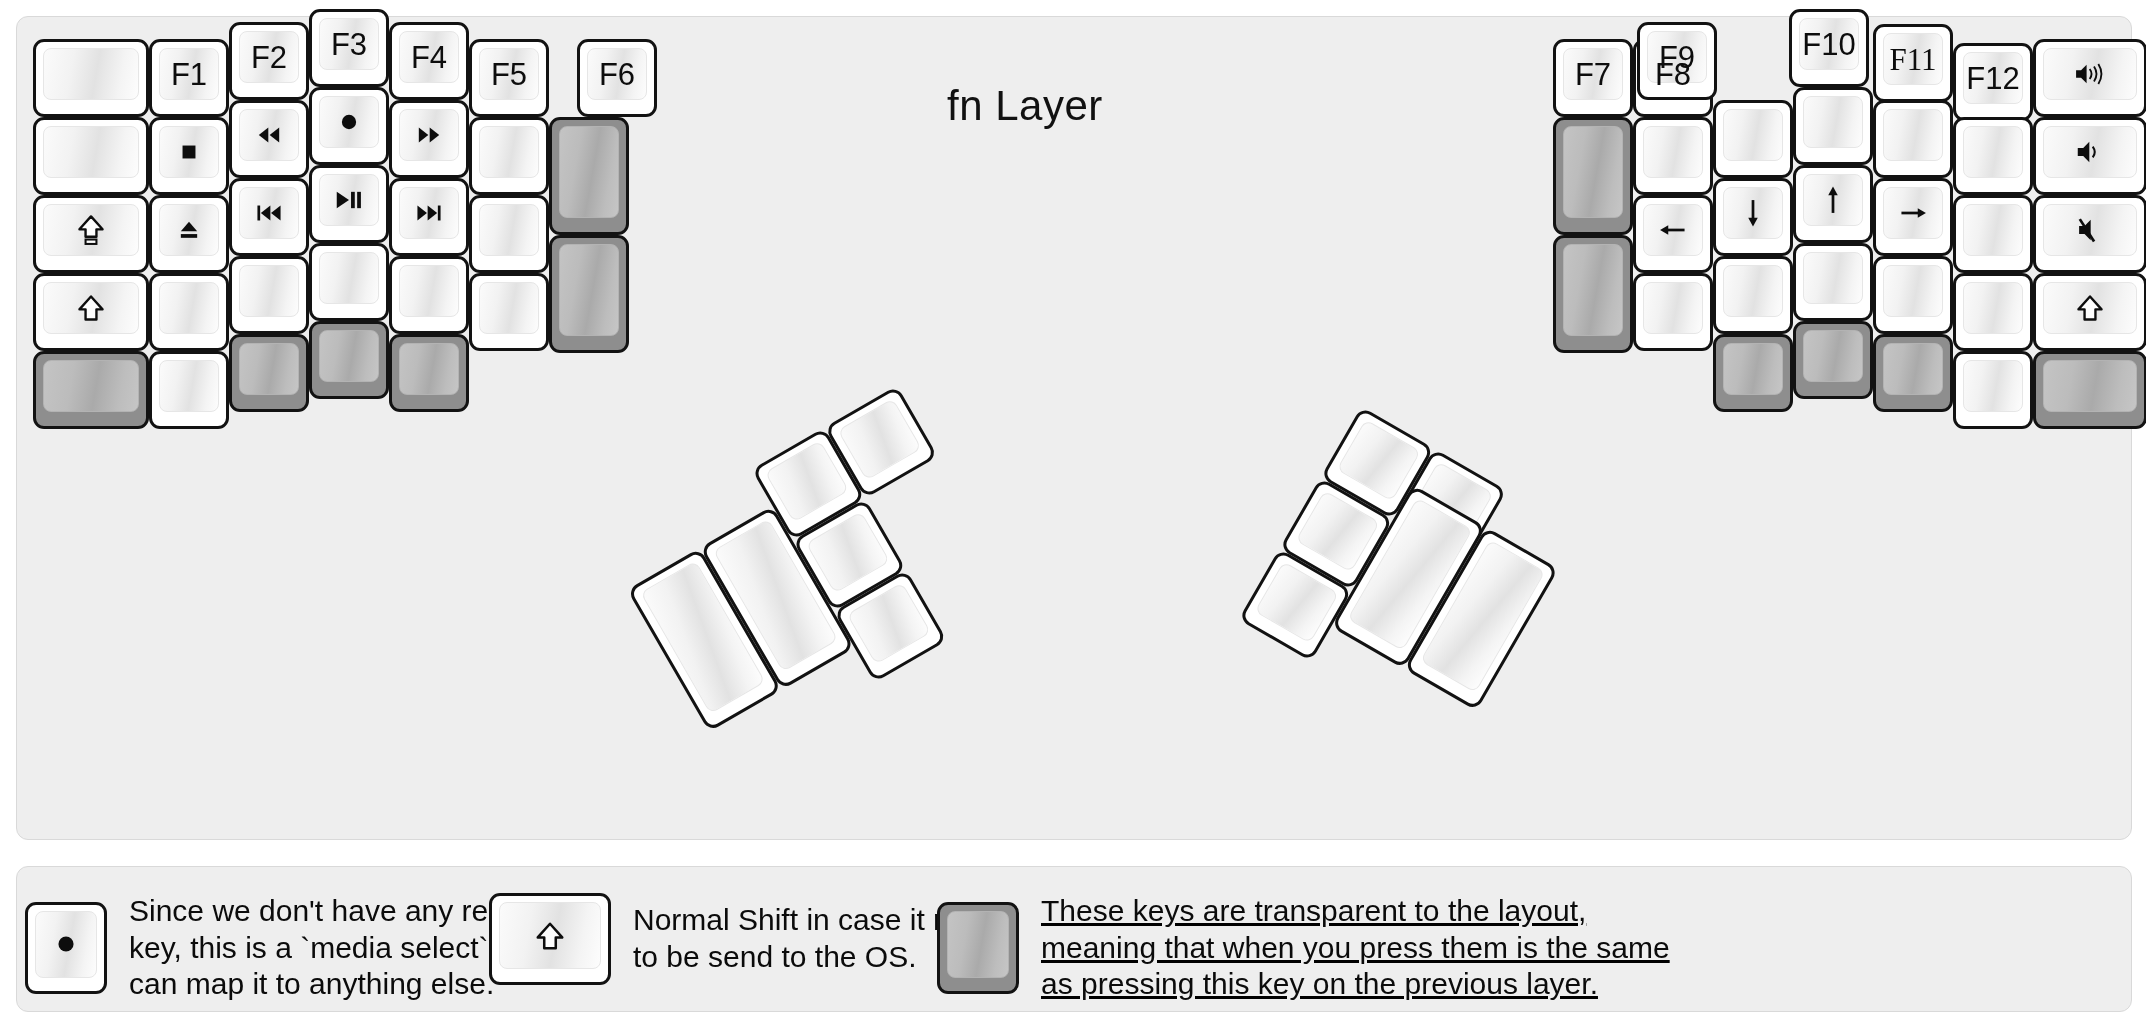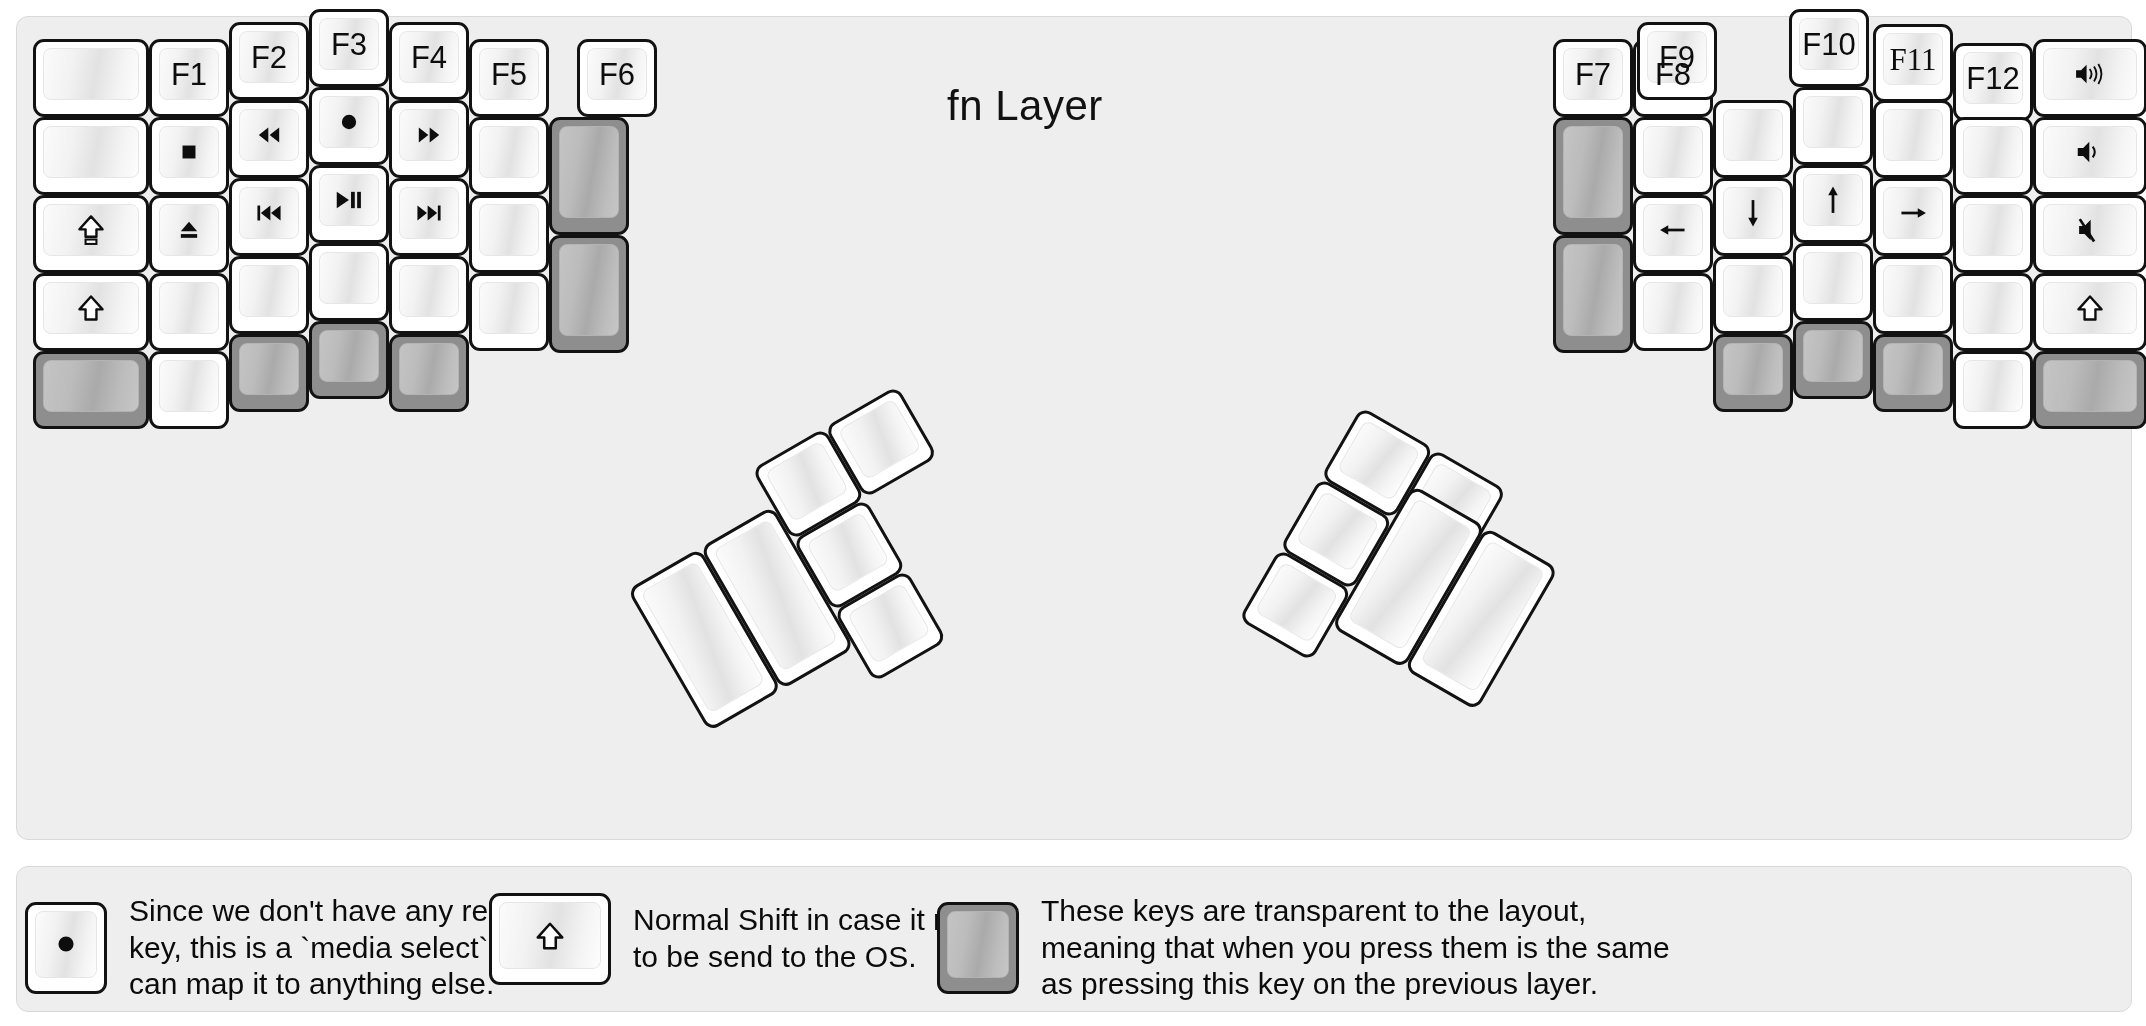--- a/index.html
+++ b/index.html
@@ -524,21 +524,21 @@
           <div class="legend-key" style="width: 122px; height: 92px;">
             <div class="cap">
               <svg class="ico" width="36" height="36" viewBox="0 0 100 100">
                 <polygon points="50,16 84,54 66,54 66,84 34,84 34,54 16,54" fill="#fdfdfd" stroke="#0d0d0d" stroke-width="7" stroke-linejoin="round"></polygon>
               </svg>
             </div>
           </div>
           <div class="legend-text">Normal Shift in case it needs
 to be send to the OS.</div>
         </div>
-        <div class="legend-item" style="left: 920px; top: 26px;">
+        <div class="legend-item" style="left: 920px; top: 26px; text-decoration: underline;">
           <div class="legend-key transparent" style="width: 82px; height: 92px;">
             <div class="cap"></div>
           </div>
           <div class="legend-text">These keys are transparent to the layout,
 meaning that when you press them is the same
 as pressing this key on the previous layer.</div>
         </div>
       </div>
   </div>
 

